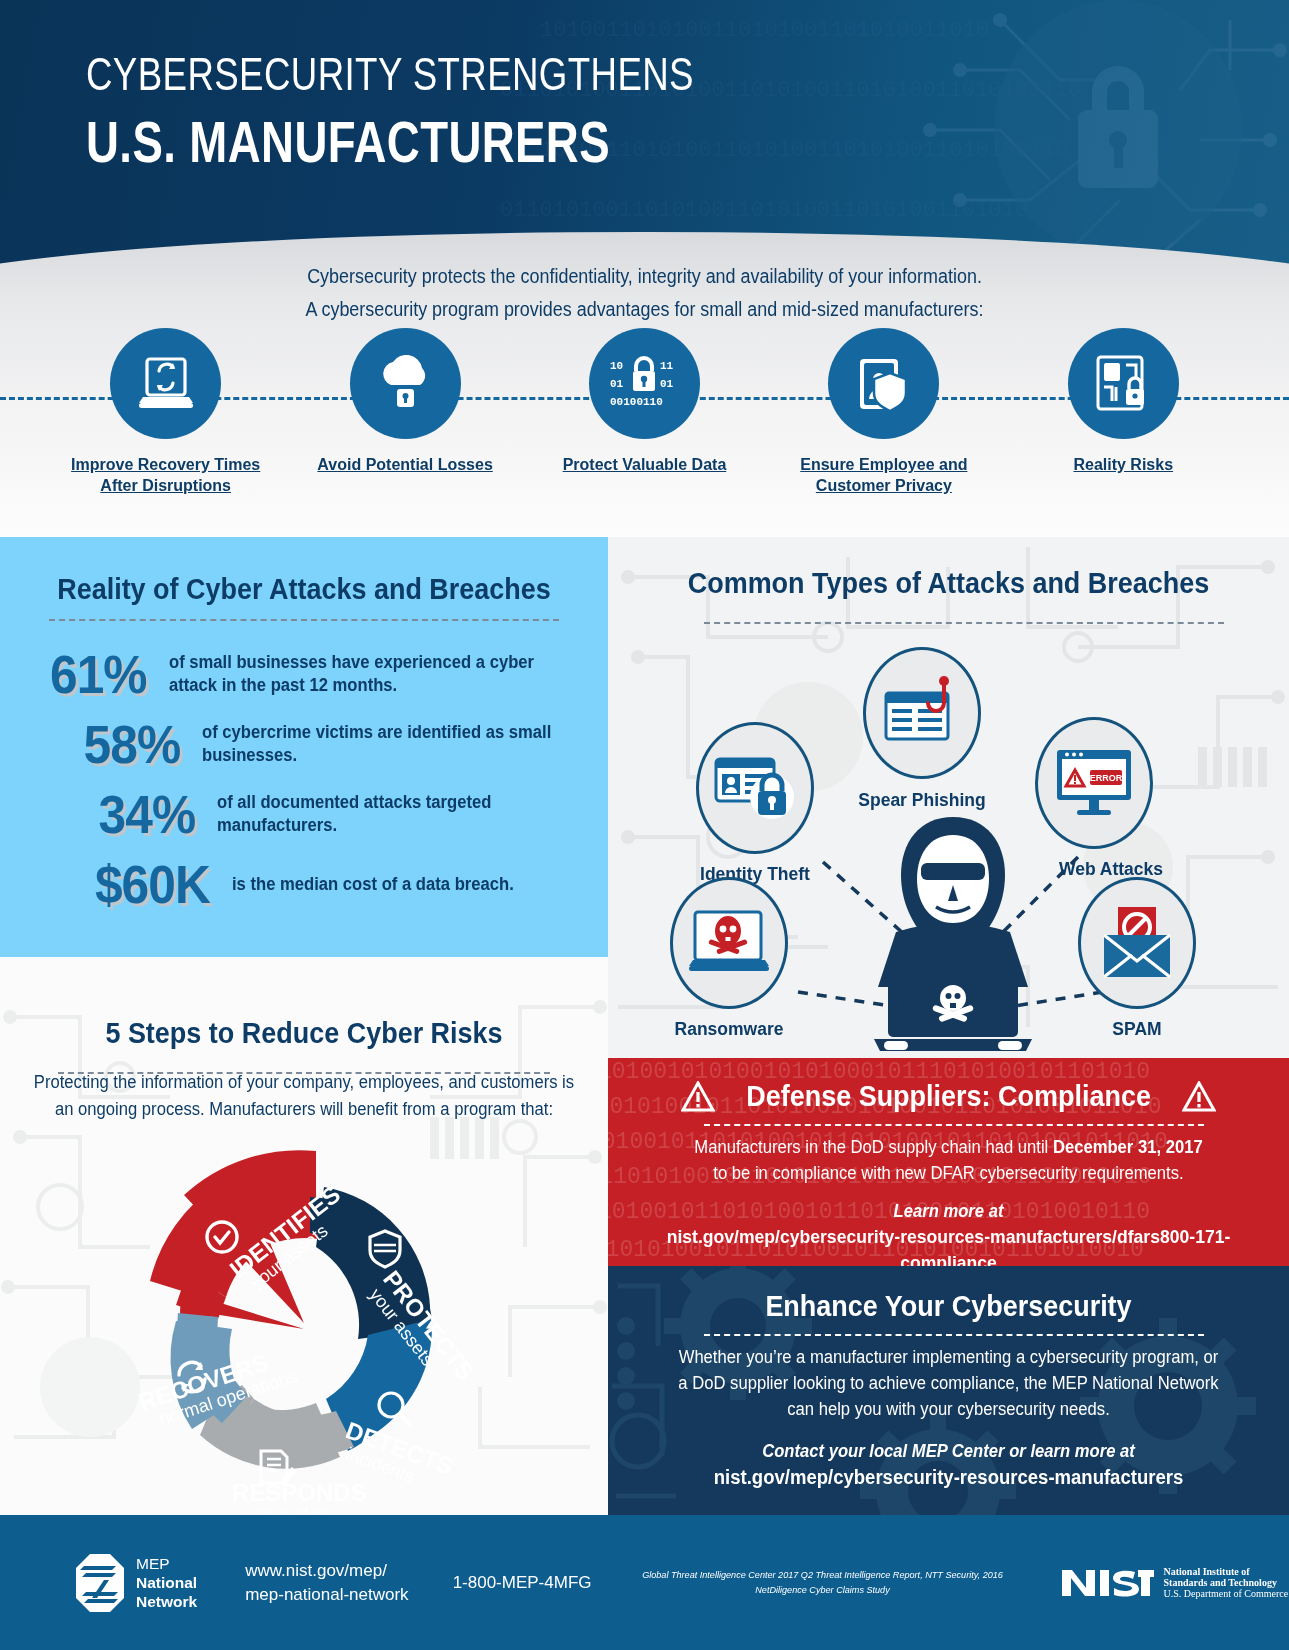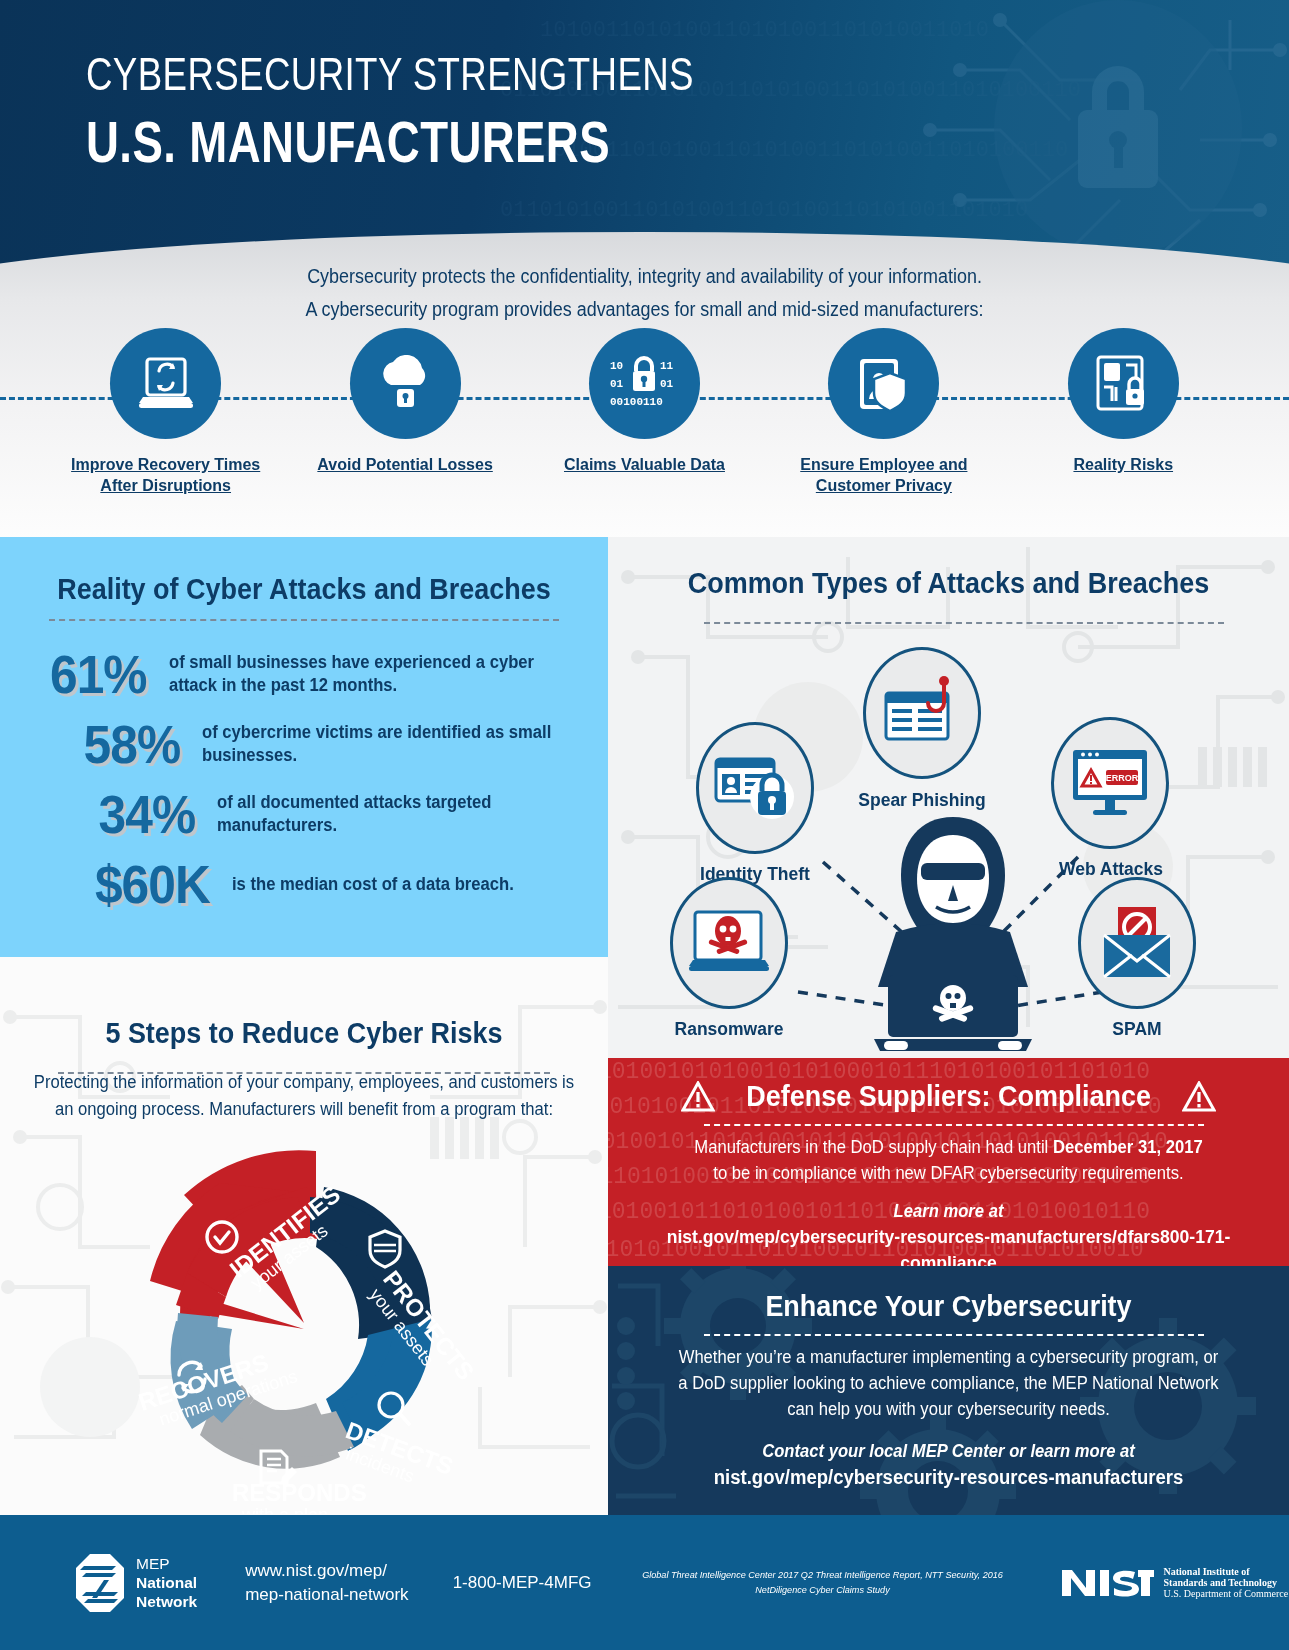--- a/index.html
+++ b/index.html
@@ -246,21 +246,21 @@
               <text x="2" y="32">01</text>
                 <text x="52" y="32">01</text>
               <text x="2" y="50">00100110</text>
             </g>
             <rect x="25" y="16" width="22" height="20" rx="2.5" fill="#fff"></rect>
             <path d="M28 16 v-5 a8 8 0 0 1 16 0 v5" fill="none" stroke="#fff" stroke-width="4"></path>
             <circle cx="36" cy="24" r="3.2" fill="#15689f"></circle>
               <rect x="34.5" y="25" width="3" height="7" fill="#15689f"></rect>
           </svg>
         </div>
-        <div class="blabel">Claims Valuable Data</div>
+        <div class="blabel">Protect Valuable Data</div>
       </div>
 
       <div class="benefit">
         <div class="bcircle">
           <svg width="64" height="58" viewBox="0 0 64 58">
             <rect x="8" y="4" width="38" height="50" rx="4" fill="#fff"></rect>
             <rect x="12" y="8" width="30" height="42" rx="2" fill="#15689f"></rect>
             <circle cx="27" cy="24" r="6" fill="#fff"></circle>
               <path d="M17 44 a10 10 0 0 1 20 0 z" fill="#fff"></path>
             <path d="M38 18 l16 6 v14 c0 10 -8 14 -16 18 c-8 -4 -16 -8 -16 -18 v-14 z" fill="#fff" stroke="#15689f" stroke-width="2.5"></path>
@@ -401,21 +401,21 @@
           </g>
         <circle cx="58" cy="44" r="22" fill="#fff"></circle>
         <rect x="44" y="38" width="28" height="24" rx="4" fill="#15689f"></rect>
         <path d="M48 38 v-6 a10 10 0 0 1 20 0 v6" fill="none" stroke="#15689f" stroke-width="5"></path>
         <circle cx="58" cy="47" r="4" fill="#fff"></circle>
           <rect x="56" y="49" width="4" height="8" fill="#fff"></rect>
       </svg>
     </div>
     <div class="atk-label" style="left:62px;top:327px;">Identity Theft</div>
 
-    <div class="atk-circle" style="left:443px;top:180px;width:118px;height:132px;">
+    <div class="atk-circle" style="left:427px;top:180px;width:118px;height:132px;">
       <svg width="82" height="74" viewBox="0 0 82 74">
         <rect x="4" y="4" width="74" height="50" rx="3" fill="#15689f"></rect>
         <rect x="9" y="13" width="64" height="36" fill="#fff"></rect>
         <g fill="#fff">
             <circle cx="14" cy="8.5" r="2"></circle>
             <circle cx="21" cy="8.5" r="2"></circle>
             <circle cx="28" cy="8.5" r="2"></circle>
           </g>
         <path d="M22 24 l9 16 h-18 z" fill="none" stroke="#c42026" stroke-width="3"></path>
         <rect x="21" y="29" width="2" height="6" fill="#c42026"></rect>

